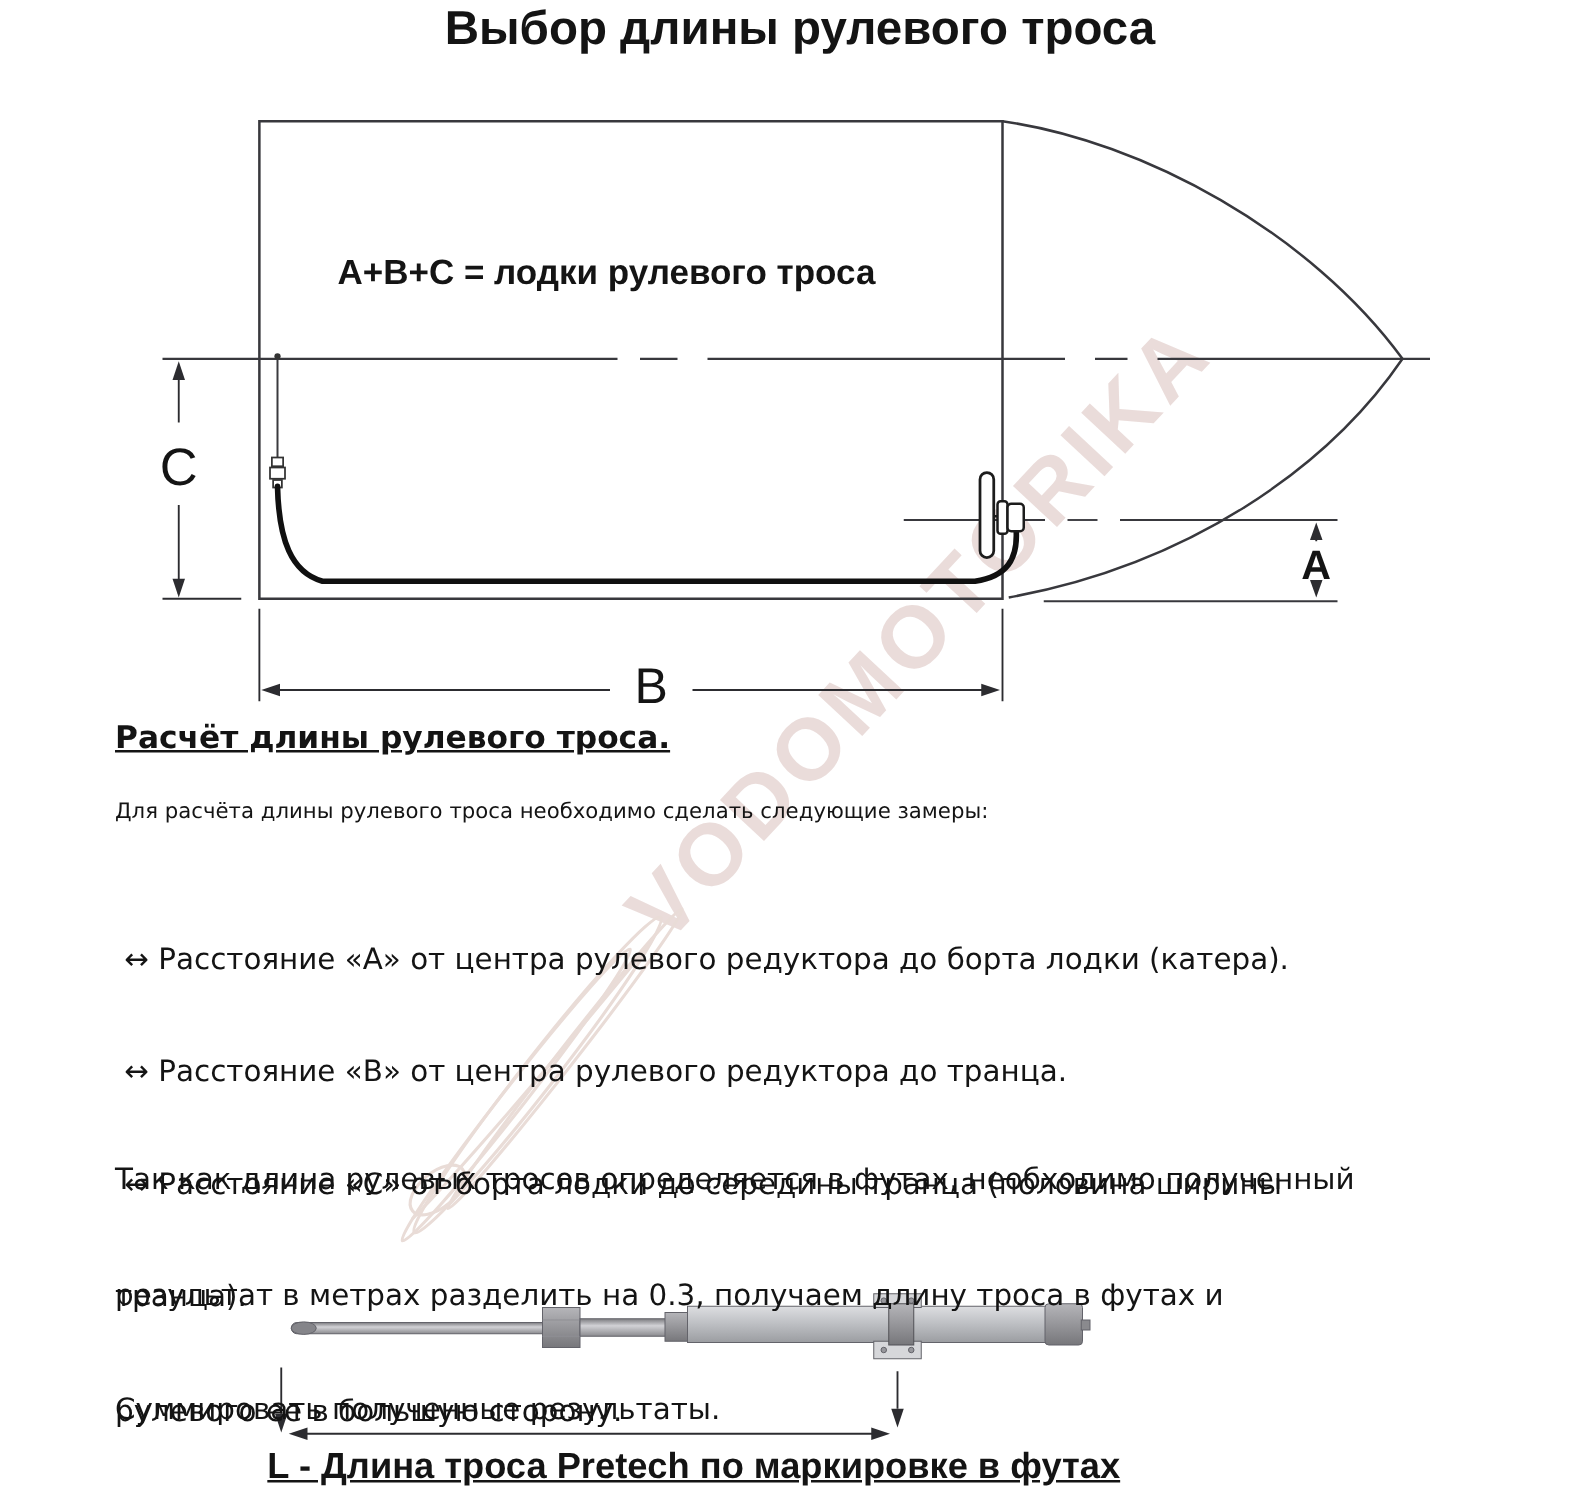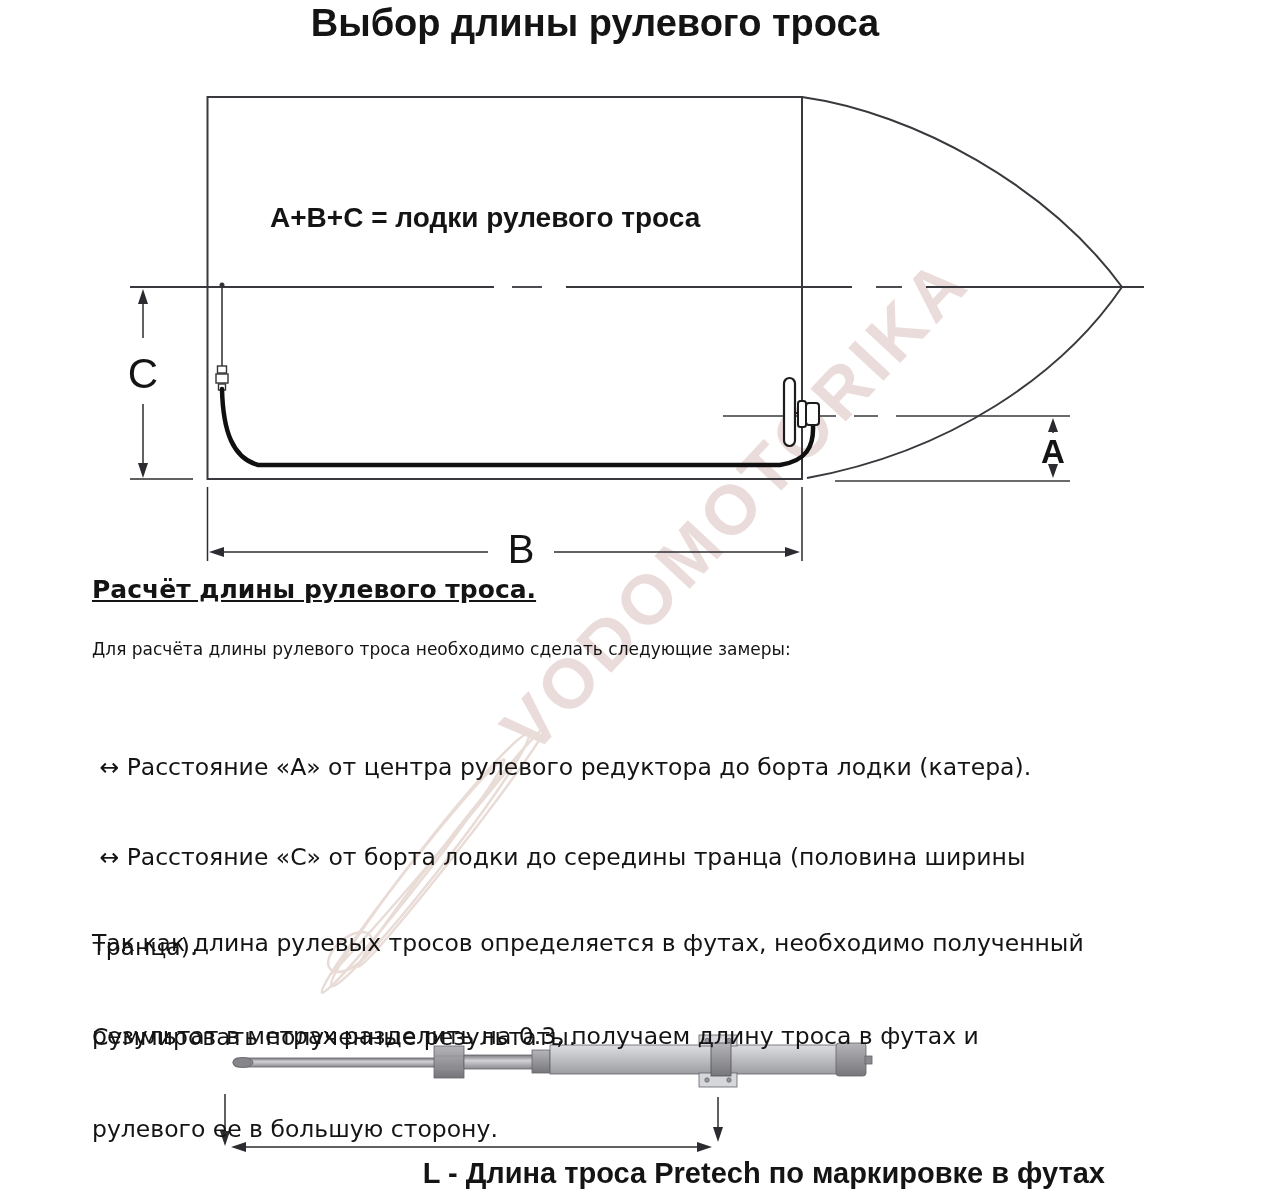--- a/index.html
+++ b/index.html
@@ -16,22 +16,22 @@
   .formula{left:270px;top:201px;font-family:"Liberation Sans",sans-serif;
         font-weight:700;font-size:28px;line-height:34px;}
   .dim{font-family:"Liberation Sans",sans-serif;text-align:center;}
   .dim-c{left:113px;top:352px;width:60px;font-size:42px;line-height:44px;}
   .dim-b{left:491px;top:527px;width:60px;font-size:40px;line-height:44px;}
   .dim-a{left:1032px;top:432px;width:42px;font-size:33px;line-height:40px;font-weight:700;}
   .section-heading{left:92px;top:574px;font-weight:700;font-size:25px;line-height:32px;text-decoration:underline;}
   .intro{left:92px;top:634px;font-size:17px;line-height:30px;margin:0;}
   .measures{left:92px;top:692px;font-size:23.5px;line-height:30px;}
   .notes{left:92px;top:866px;font-size:23.5px;line-height:31px;}
-  .cable-label{left:5px;top:1153px;width:1100px;text-align:right;
-        font-family:"Liberation Sans",sans-serif;font-weight:700;font-size:29px;line-height:40px;}
+  .cable-label{left:5px;top:1153px;width:1100px;text-align:center;
+        font-family:"Liberation Sans",sans-serif;font-weight:700;font-size:29px;line-height:40px;text-decoration:underline;}
 </style>
 </head>
 <body>
 
 <div class="page">
 
   <div class="watermark">VODOMOTORIKA</div>
 
   <svg class="linework" width="1262" height="1200" viewBox="0 0 1262 1200">
     <defs>
@@ -143,34 +143,35 @@
       <path d="M225,1094 V1131" fill="none"></path>
       <polygon points="225,1146 220,1131 230,1131" stroke="none"></polygon>
       <path d="M718,1097 V1127" fill="none"></path>
       <polygon points="718,1142 713,1127 723,1127" stroke="none"></polygon>
       <path d="M235,1147 H708" fill="none"></path>
       <polygon points="231,1147 246,1142 246,1152" stroke="none"></polygon>
       <polygon points="712,1147 697,1142 697,1152" stroke="none"></polygon>
     </g>
   </svg>
 
-  <h1 class="txt page-title" style="margin:0;position:absolute;">Выбор длины рулевого троса</h1>
+  <h1 class="txt page-title" style="margin:0;position:absolute;padding-left:45px;">Выбор длины рулевого троса</h1>
 
   <div class="txt formula">A+B+C = лодки рулевого троса</div>
 
   <div class="txt dim dim-c">C</div>
   <div class="txt dim dim-b">B</div>
   <div class="txt dim dim-a">A</div>
 
   <div class="txt section-heading">Расчёт длины рулевого троса.</div>
 
   <p class="txt intro">Для расчёта длины рулевого троса необходимо сделать следующие замеры:</p>
 
   <div class="txt measures">
     <div> ↔ Расстояние «А» от центра рулевого редуктора до борта лодки (катера).</div>
+    <div> ↔ Расстояние «В» от центра рулевого редуктора до транца.</div>
     <div> ↔ Расстояние «С» от борта лодки до середины транца (половина ширины</div>
     <div>транца).</div>
     <div>Суммировать полученные результаты.</div>
   </div>
 
   <div class="txt notes">
     <div>Так как длина рулевых тросов определяется в футах, необходимо полученный</div>
     <div>результат в метрах разделить на 0.3, получаем длину троса в футах и</div>
     <div>рулевого ее в большую сторону.</div>
   </div>

